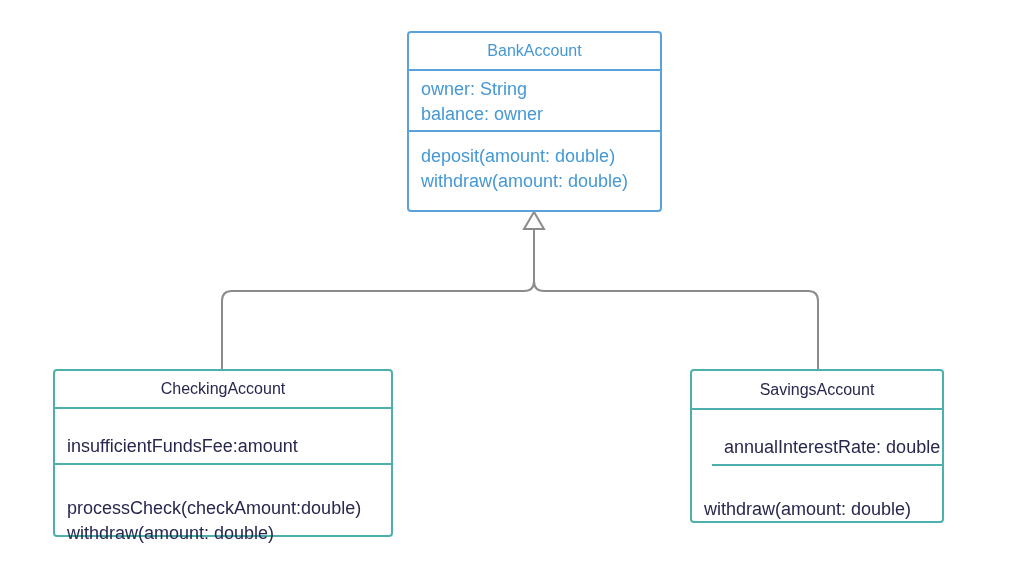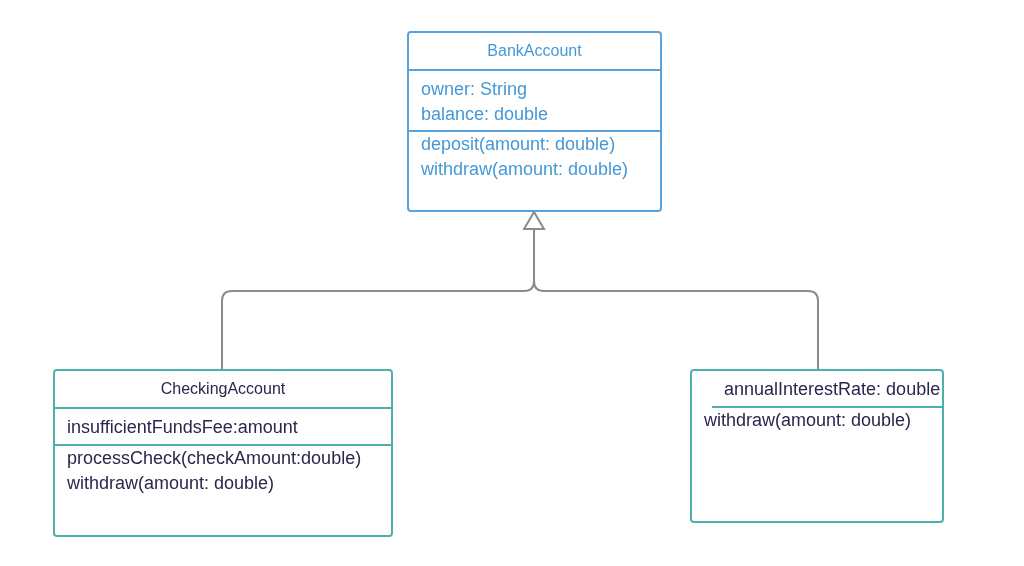--- a/index.html
+++ b/index.html
@@ -11,42 +11,42 @@
   .connector-layer { position: absolute; left: 0; top: 0; width: 1024px; height: 566px; }
 
   .uml-box {
     position: absolute;
     background: #ffffff;
     border-radius: 4px;
     display: flex;
     flex-direction: column;
   }
   .uml-box.blue  { border: 2px solid #5ca2da; color: #4598d6; }
-  .uml-box.teal  { border: 2px solid #4db0ac; color: #28274e; }
+  .uml-box.teal  { border: 2px solid #4db0ac; color: #28274e; gap: 19px; }
 
   .uml-title {
     flex: 0 0 auto;
     display: flex;
     align-items: center;
     justify-content: center;
     font-size: 16px;
     line-height: 1;
   }
   .uml-box.blue .uml-title { border-bottom: 2px solid #5ca2da; }
   .uml-box.teal .uml-title { border-bottom: 2px solid #4db0ac; }
 
   .uml-section {
     padding: 6px 12px;
     font-size: 18px;
     line-height: 25px;
     white-space: nowrap;
   }
   .uml-box.blue .uml-attrs { border-bottom: 2px solid #5ca2da; }
   .uml-box.teal .uml-attrs { border-bottom: 2px solid #4db0ac; }
-  .uml-methods { padding-top: 0; flex: 1 1 auto; }
+  .uml-methods { padding-top: 12px; flex: 1 1 auto; }
 
   
   #box-bank    { left: 407px; top: 31px;  width: 255px; height: 181px; }
   #box-bank    .uml-title { height: 38px; }
   #box-bank    .uml-attrs { height: 61px; }
 
   
   #box-check   { left: 53px;  top: 369px; width: 340px; height: 168px; }
   #box-check   .uml-title { height: 38px; }
   #box-check   .uml-attrs { height: 37px; }
@@ -67,40 +67,41 @@
 
     <path d="M 818 369 L 818 301 Q 818 291 808 291 L 544 291 Q 534 291 534 281 L 534 229" fill="none" stroke="#8b8b8b" stroke-width="2"></path>
 
     <polygon points="534,212 524,229 544,229" fill="#ffffff" stroke="#8b8b8b" stroke-width="2" stroke-linejoin="miter"></polygon>
   </svg>
 
   <div class="uml-box blue" id="box-bank">
     <div class="uml-title">BankAccount</div>
     <div class="uml-section uml-attrs">
       <div>owner: String</div>
-      <div>balance: double</div>
+      <div>balance: owner</div>
     </div>
     <div class="uml-section uml-methods">
       <div>deposit(amount: double)</div>
       <div>withdraw(amount: double)</div>
     </div>
   </div>
 
   <div class="uml-box teal" id="box-check">
     <div class="uml-title">CheckingAccount</div>
     <div class="uml-section uml-attrs">
       <div>insufficientFundsFee:amount</div>
     </div>
     <div class="uml-section uml-methods">
       <div>processCheck(checkAmount:double)</div>
       <div>withdraw(amount: double)</div>
     </div>
   </div>
 
   <div class="uml-box teal" id="box-savings">
+    <div class="uml-title">SavingsAccount</div>
     <div class="uml-section uml-attrs">
       <div>annualInterestRate: double</div>
     </div>
     <div class="uml-section uml-methods">
       <div>withdraw(amount: double)</div>
     </div>
   </div>
 
 </div>
 

